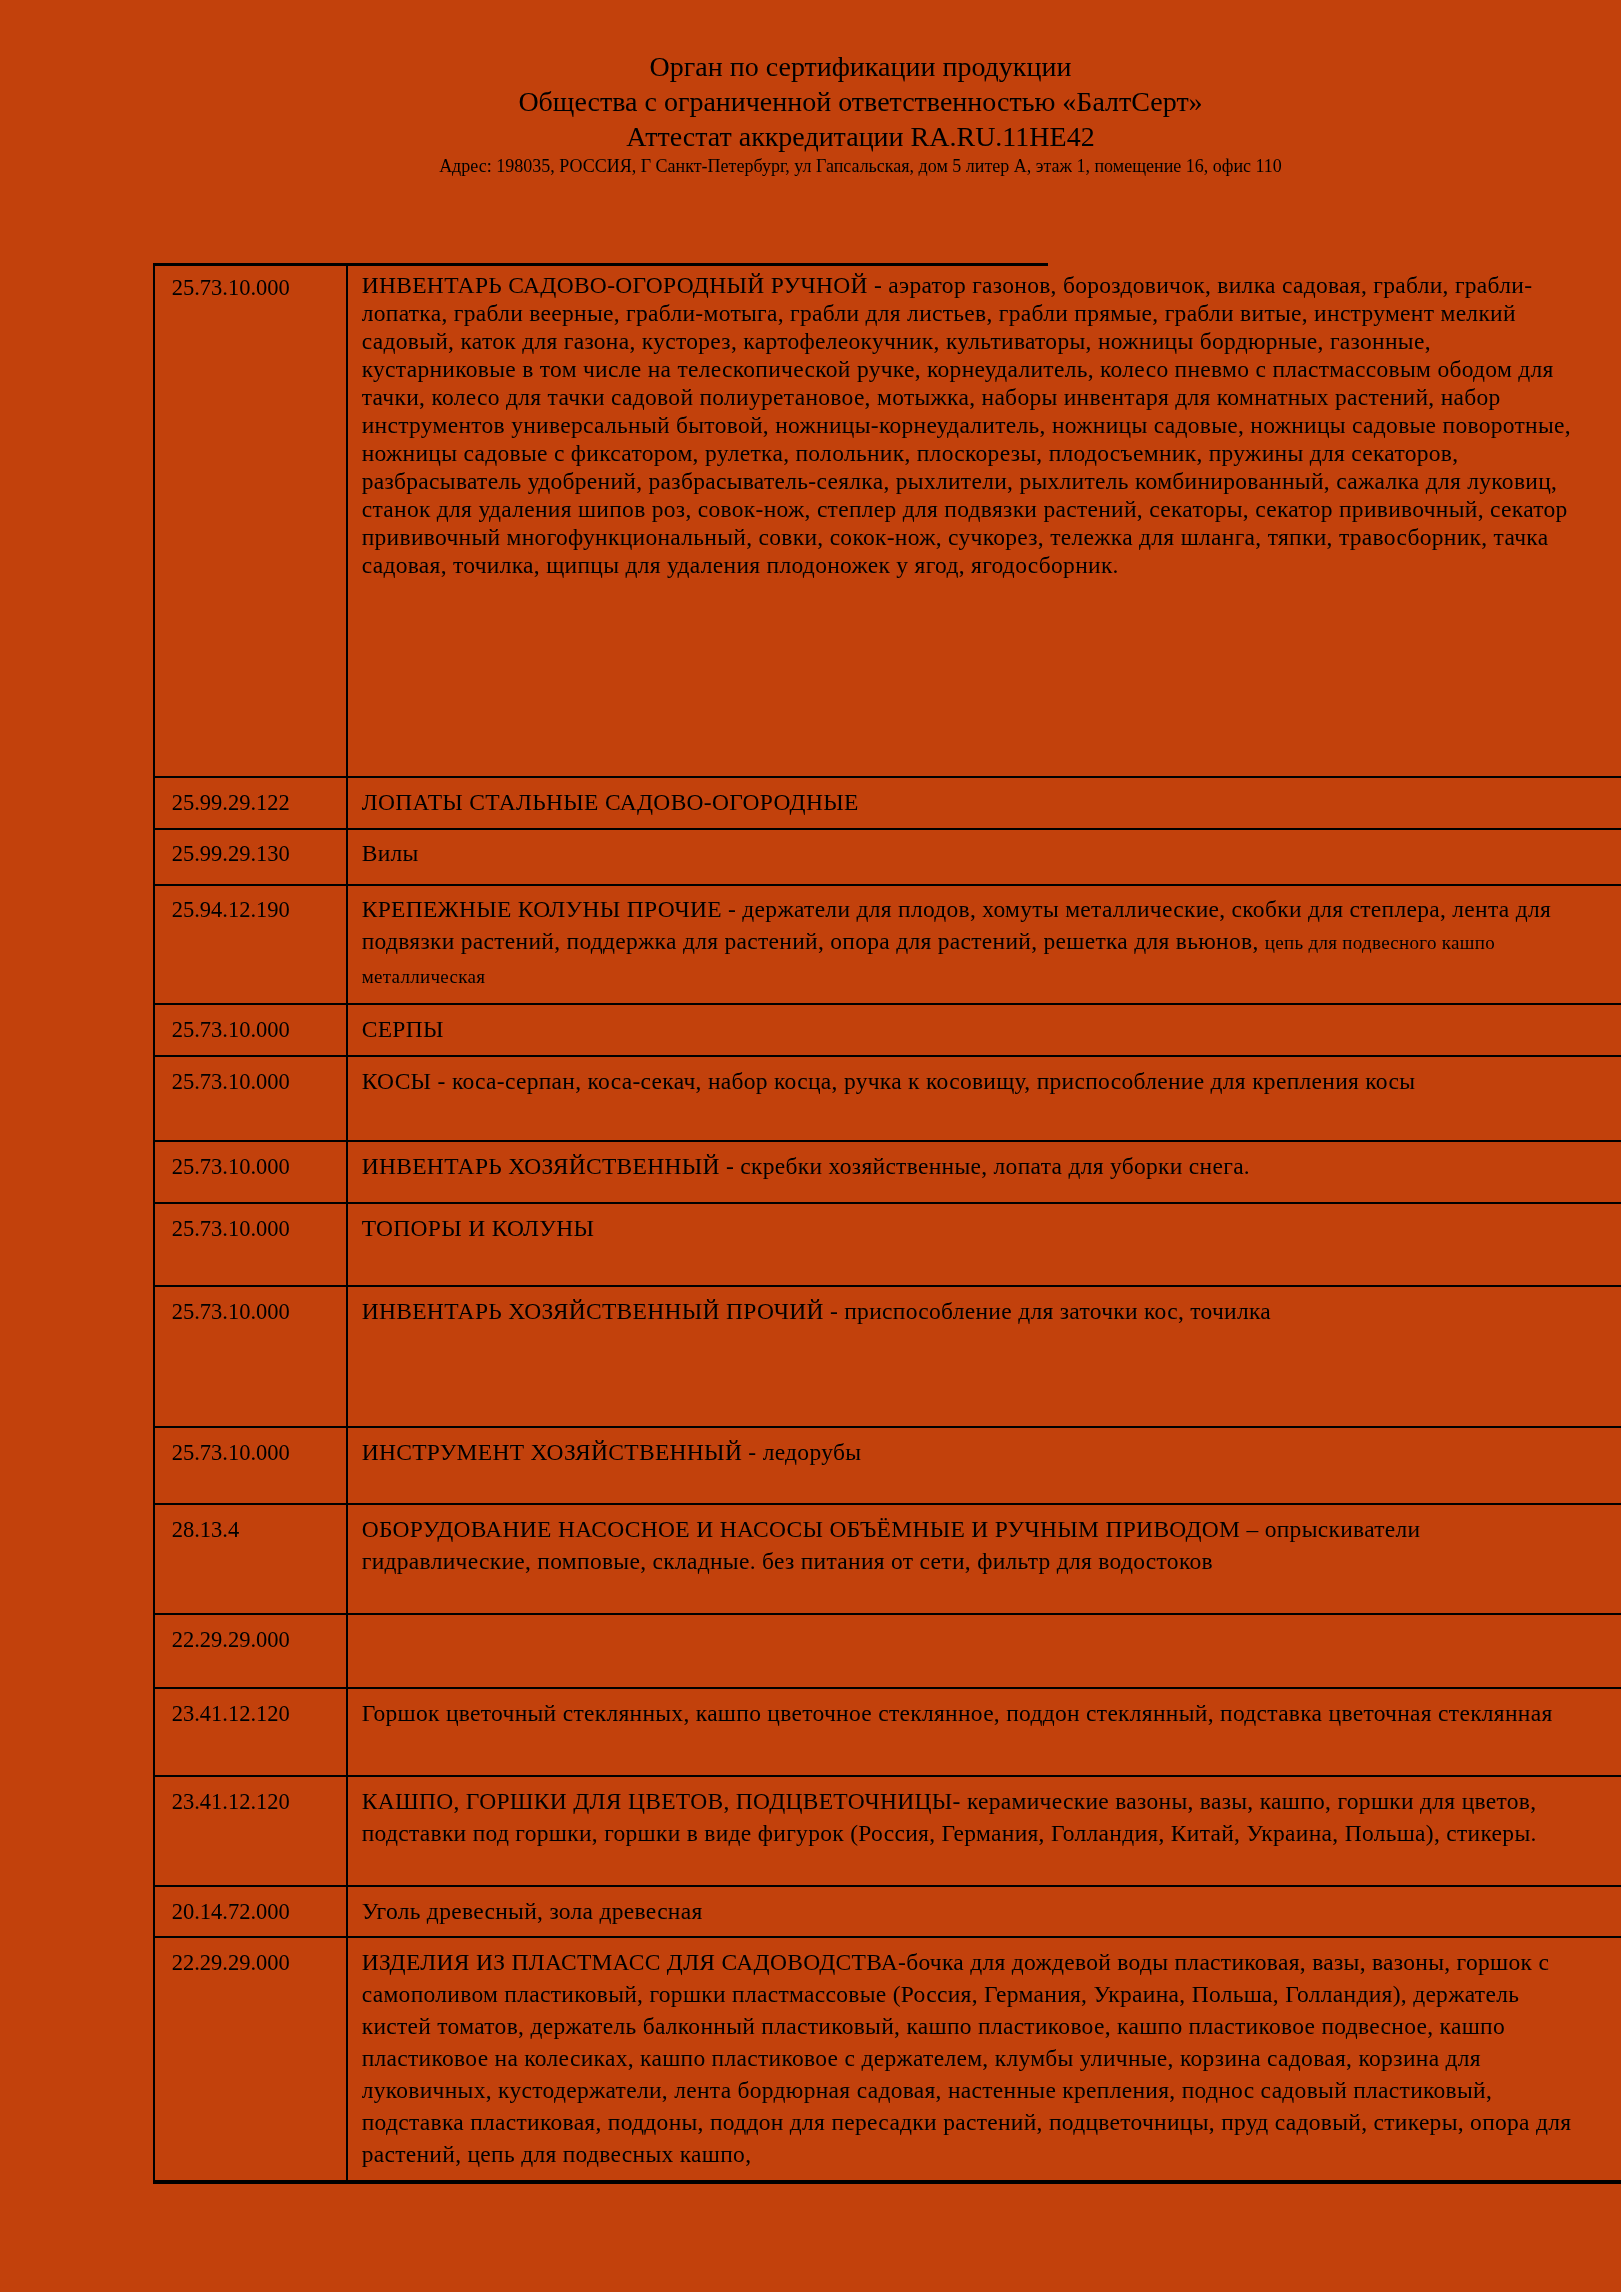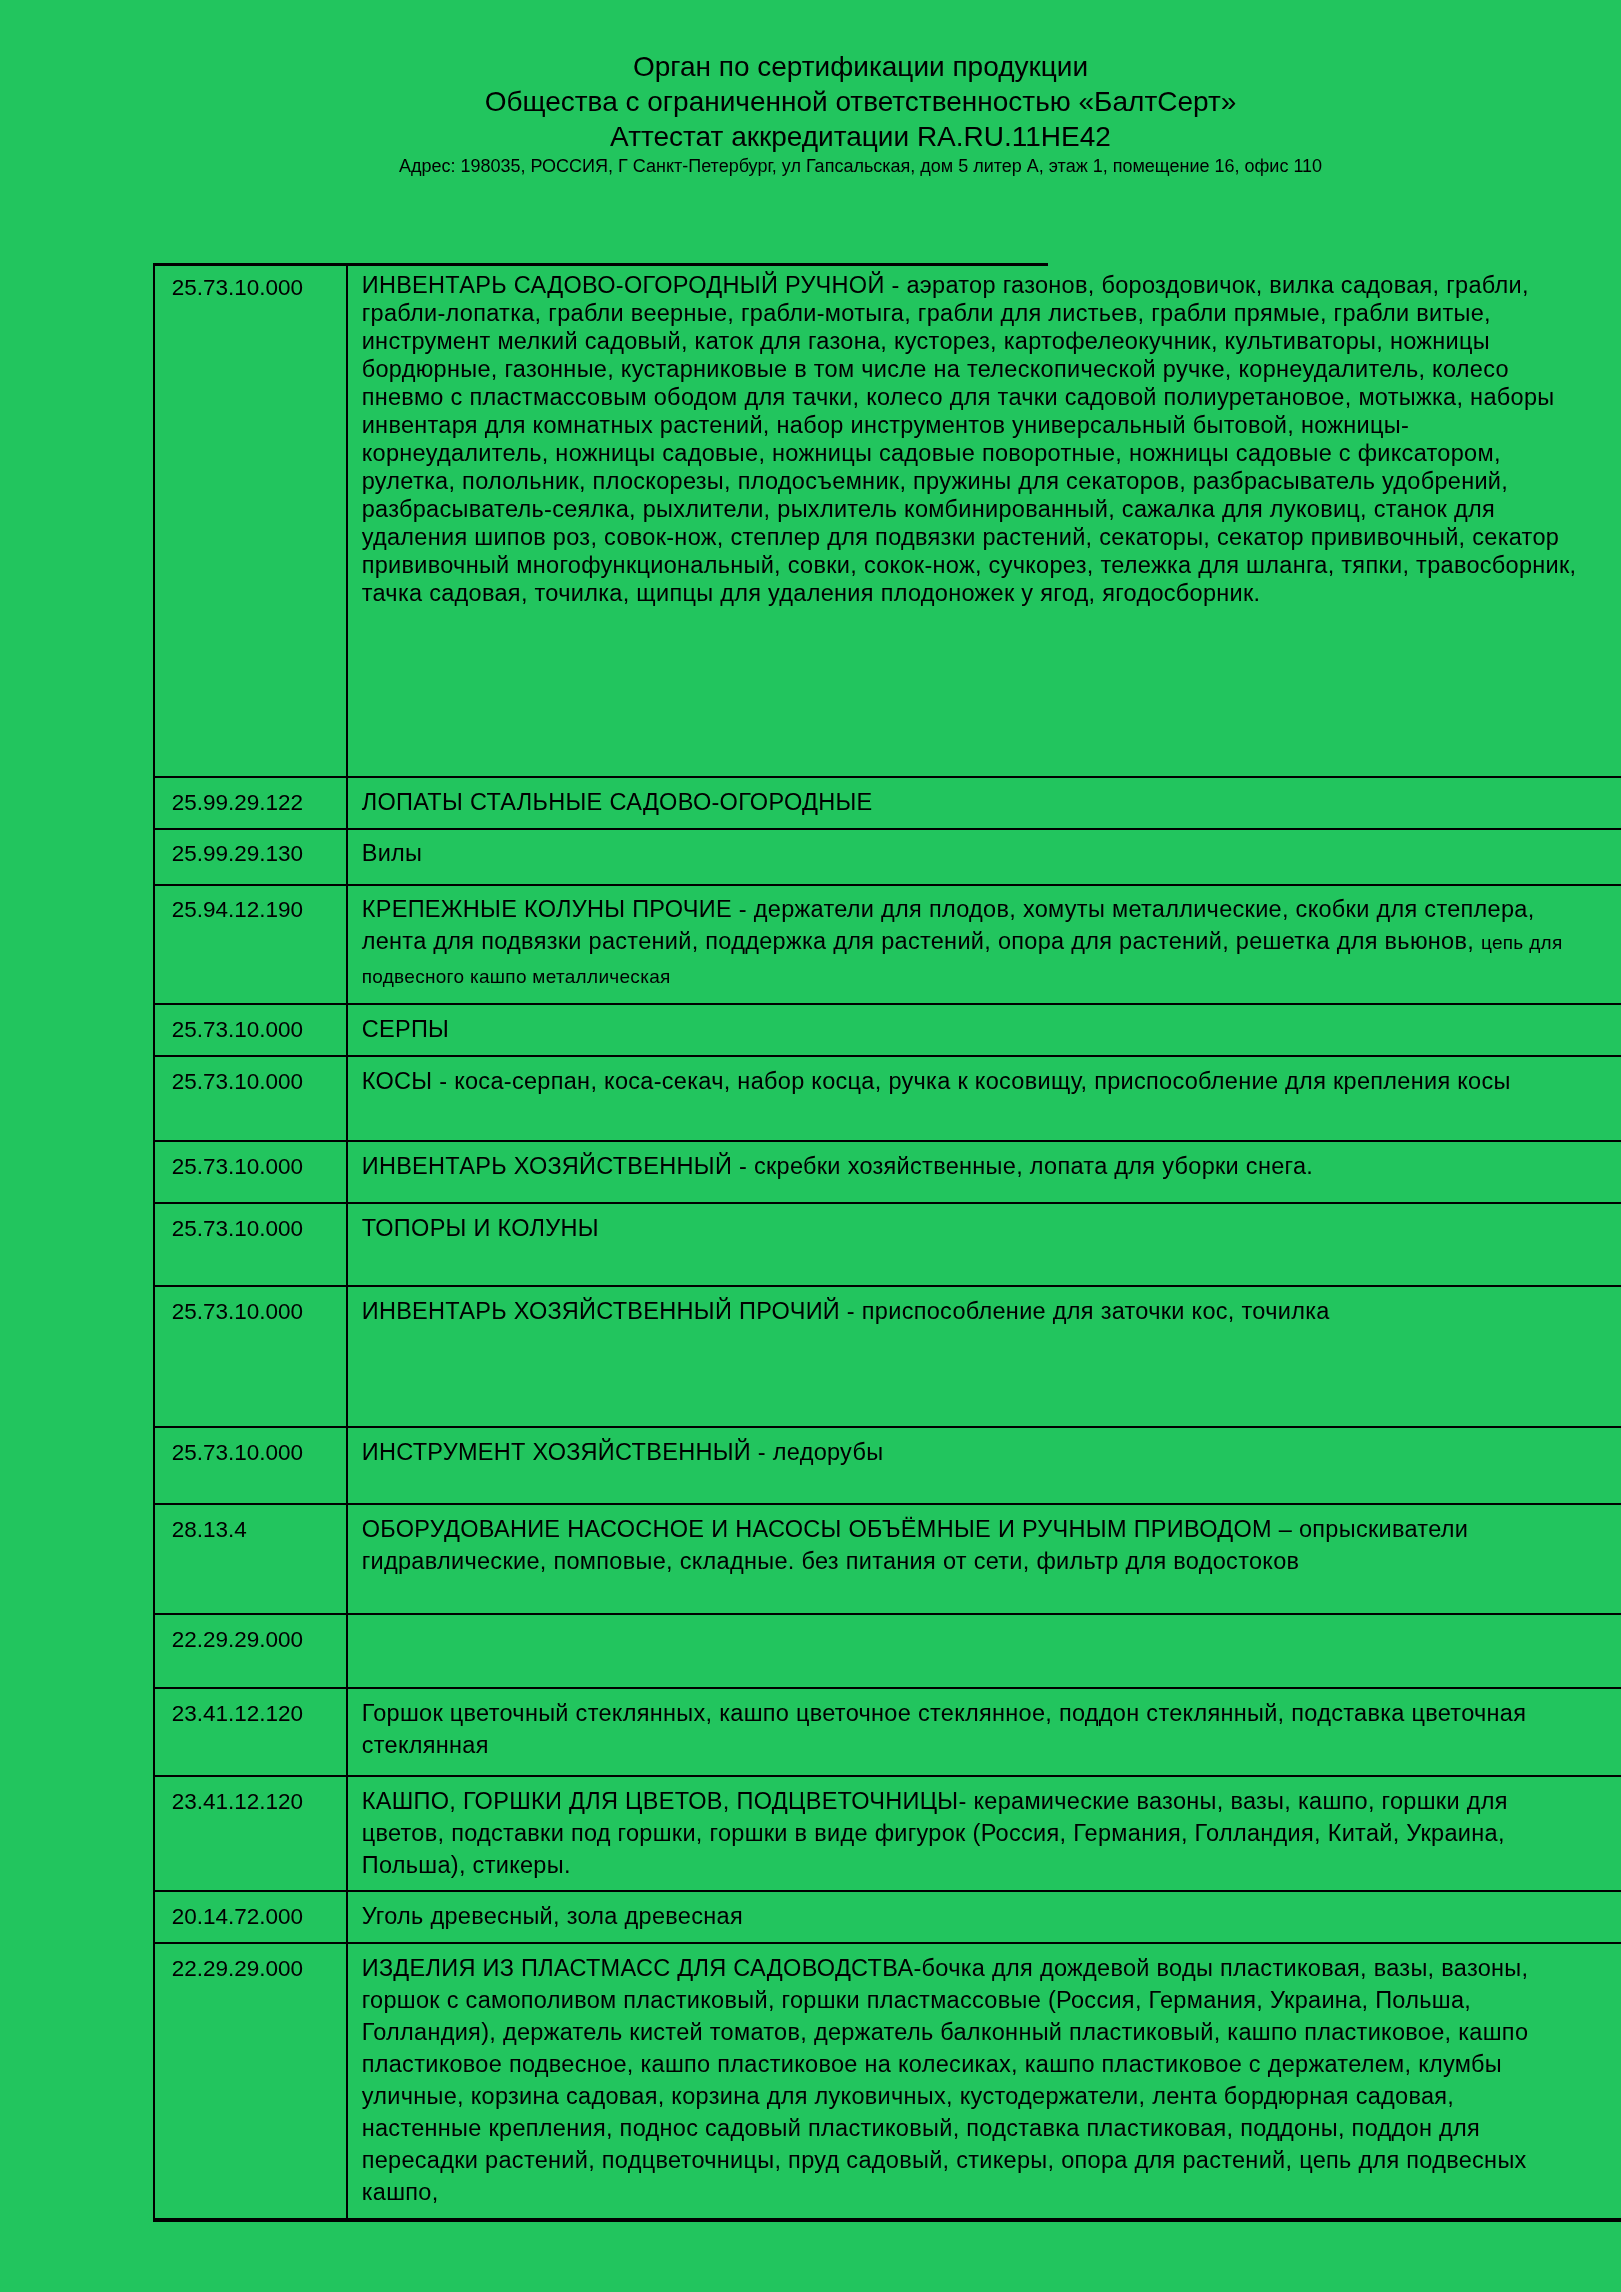--- a/index.html
+++ b/index.html
@@ -1,18 +1,18 @@
 <!DOCTYPE html>
 <html><head>
 <meta charset="utf-8">
 <style>
   html,body{margin:0;padding:0;background:#888;}
   .page{
-    width:1621px;height:2293px;position:relative;background:#22c55e;
-    font-family:Liberation Sans, sans-serif;color:#000;
+    width:1621px;height:2293px;position:relative;background:#c2410c;
+    font-family:Liberation Serif, serif;color:#000;
     overflow:hidden;margin:0 auto;
   }
   .header{position:absolute;top:49px;left:153px;width:1415px;text-align:center;}
   .h-line{font-size:28px;line-height:35px;white-space:nowrap;}
   .h-addr{font-size:18px;line-height:24.5px;white-space:nowrap;}
   .doc-table{
     position:absolute;top:263px;left:153px;width:1473px;
     border-left:2px solid #000;border-right:2px solid #000;box-sizing:border-box;
   }
   .top-rule{position:absolute;top:0;left:0;width:893px;height:2.9px;background:#000;}

